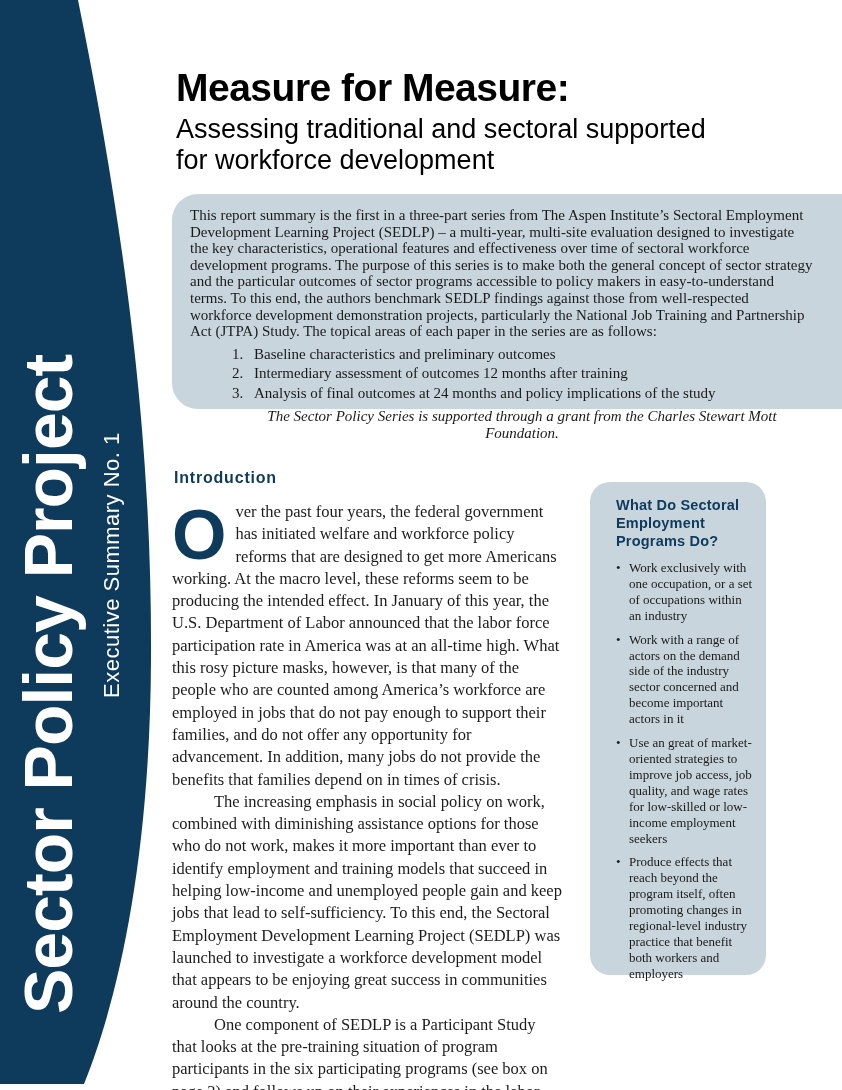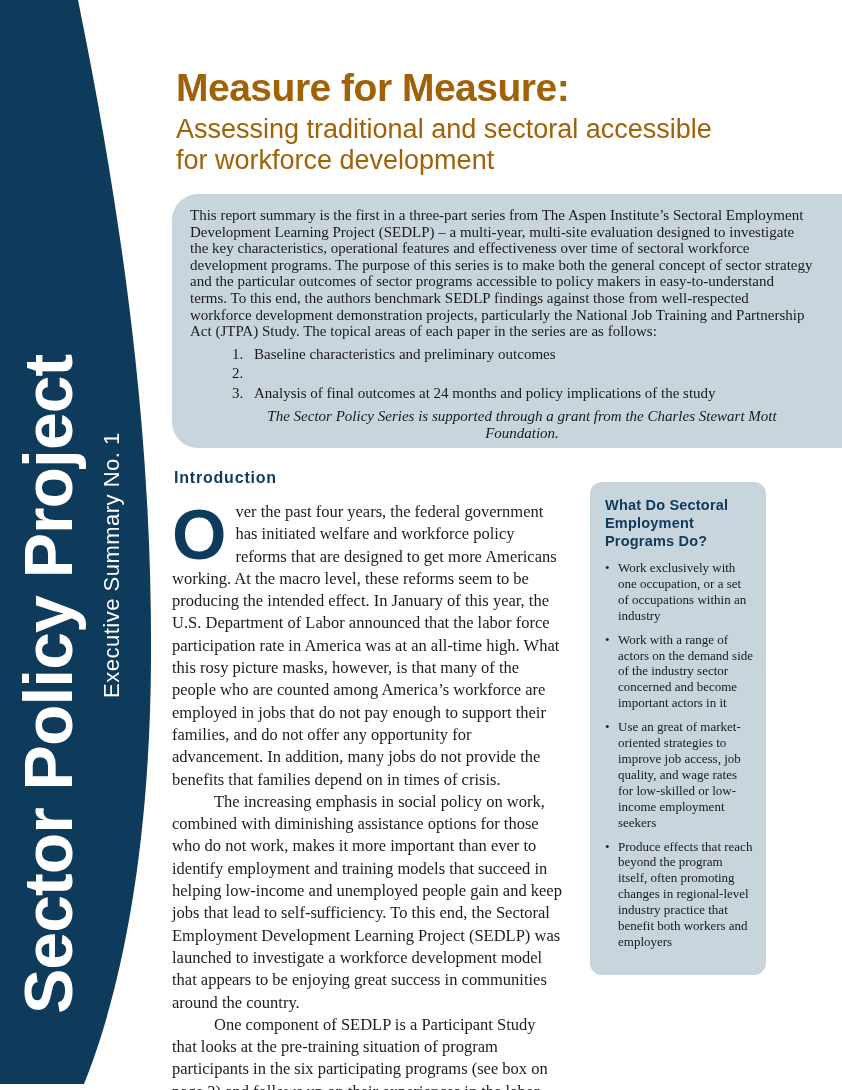--- a/index.html
+++ b/index.html
@@ -20,33 +20,33 @@
   }
   .banner-subtitle {
     position:absolute; left:97px; top:698px; width:370px; height:30px;
     transform:rotate(-90deg); transform-origin:0 0;
     font-family:"Liberation Sans", sans-serif; font-weight:400;
     font-size:22px; line-height:30px; letter-spacing:0.5px;
     color:#ffffff; white-space:nowrap;
   }
 
   
-  .header { position:absolute; left:176px; top:66px; color:#a16207; }
+  .header { position:absolute; left:176px; top:66px; color:#000000; }
   .header-title {
     font-family:"Liberation Sans", sans-serif; font-weight:700;
     font-size:39px; line-height:44px; letter-spacing:-0.5px;
   }
   .header-sub {
     font-family:"Liberation Sans", sans-serif; font-weight:400;
     font-size:27px; line-height:31px; margin-top:4px;
   }
 
   
   .summary-box {
-    position:absolute; left:172px; top:194px; width:670px; height:254px;
+    position:absolute; left:172px; top:194px; width:670px; height:215px;
     background:#c9d5dd; border-radius:26px 0 0 26px;
     box-sizing:border-box; padding:13px 28px 0 18px;
   }
   .summary-par { font-size:15px; line-height:16.6px; color:#1a1a1a; margin:0; }
   .summary-list { margin:5px 0 0 42px; }
   .summary-list-row { display:flex; font-size:15px; line-height:19.5px; color:#1a1a1a; }
   .summary-list-num { width:22px; flex:none; }
   .summary-note {
     margin-top:5px; font-style:italic; font-size:15px; color:#1a1a1a;
     text-align:center; padding-left:40px;
@@ -66,22 +66,22 @@
   .main-col p.indent { text-indent:42px; }
   .dropcap {
     float:left; font-family:"Liberation Sans", sans-serif; font-weight:700;
     font-size:70px; line-height:52px; color:#0e3a5c;
     margin:8px 9px 2px 0;
   }
 
   
   .sidebar-box {
     position:absolute; left:590px; top:482px; width:176px; height:493px;
-    background:#c9d5dd; border-radius:12px;
-    box-sizing:border-box; padding:14px 13px 0 15px;
+    background:#c9d5dd; border-radius:20px;
+    box-sizing:border-box; padding:14px 13px 0 26px;
   }
   .sidebar-heading {
     font-family:"Liberation Sans", sans-serif; font-weight:700;
     font-size:14.5px; line-height:18px; letter-spacing:0.2px; color:#0e3a5c;
   }
   .sidebar-list { margin-top:10px; }
   .sidebar-bullet { display:flex; margin-bottom:8px; font-size:13px; line-height:15.9px; color:#1a1a1a; }
   .sidebar-bullet .dot { width:13px; flex:none; }
 </style>
 </head>
@@ -92,34 +92,35 @@
   <svg class="banner-shape" viewBox="0 0 160 1090" width="160" height="1090" aria-hidden="true">
     <path d="M0,0 L78,0 C135,280 152,480 151,660 C150,860 118,1000 84,1084 L0,1084 Z" fill="#0e3a5c"></path>
   </svg>
 
   <div class="banner-title">Sector Policy Project</div>
   <div class="banner-subtitle">Executive Summary No. 1</div>
 
   <div class="header">
     <div class="header-title">Measure for Measure:</div>
     <div class="header-sub">
-      <div>Assessing traditional and sectoral accessible</div>
+      <div>Assessing traditional and sectoral supported</div>
       <div>for workforce development</div>
     </div>
   </div>
 
   <div class="summary-box">
     <p class="summary-par">This report summary is the first in a three-part series from The Aspen Institute’s Sectoral Employment Development Learning Project (SEDLP) – a multi-year, multi-site evaluation designed to investigate the key characteristics, operational features and effectiveness over time of sectoral workforce development programs. The purpose of this series is to make both the general concept of sector strategy and the particular outcomes of sector programs accessible to policy makers in easy-to-understand terms. To this end, the authors benchmark SEDLP findings against those from well-respected workforce development demonstration projects, particularly the National Job Training and Partnership Act (JTPA) Study. The topical areas of each paper in the series are as follows:</p>
     <div class="summary-list">
       <div class="summary-list-row">
         <span class="summary-list-num">1.</span>
         <span>Baseline characteristics and preliminary outcomes</span>
       </div>
       <div class="summary-list-row">
         <span class="summary-list-num">2.</span>
+        <span>Intermediary assessment of outcomes 12 months after training</span>
       </div>
       <div class="summary-list-row">
         <span class="summary-list-num">3.</span>
         <span>Analysis of final outcomes at 24 months and policy implications of the study</span>
       </div>
     </div>
     <div class="summary-note">The Sector Policy Series is supported through a grant from the Charles Stewart Mott Foundation.</div>
   </div>
 
   <div class="intro-heading">Introduction</div>

